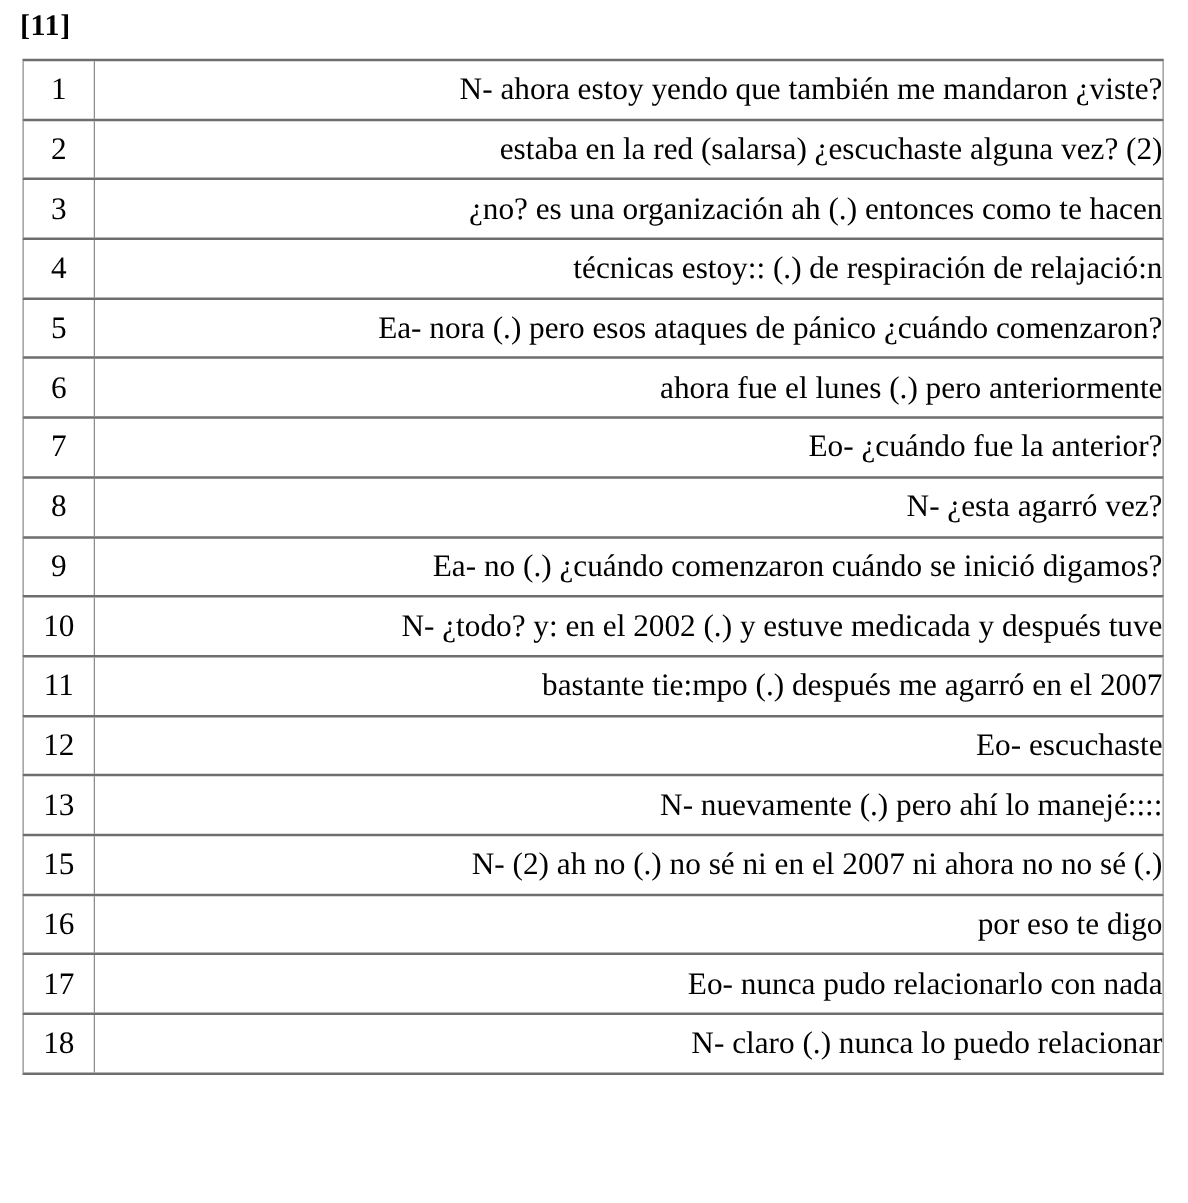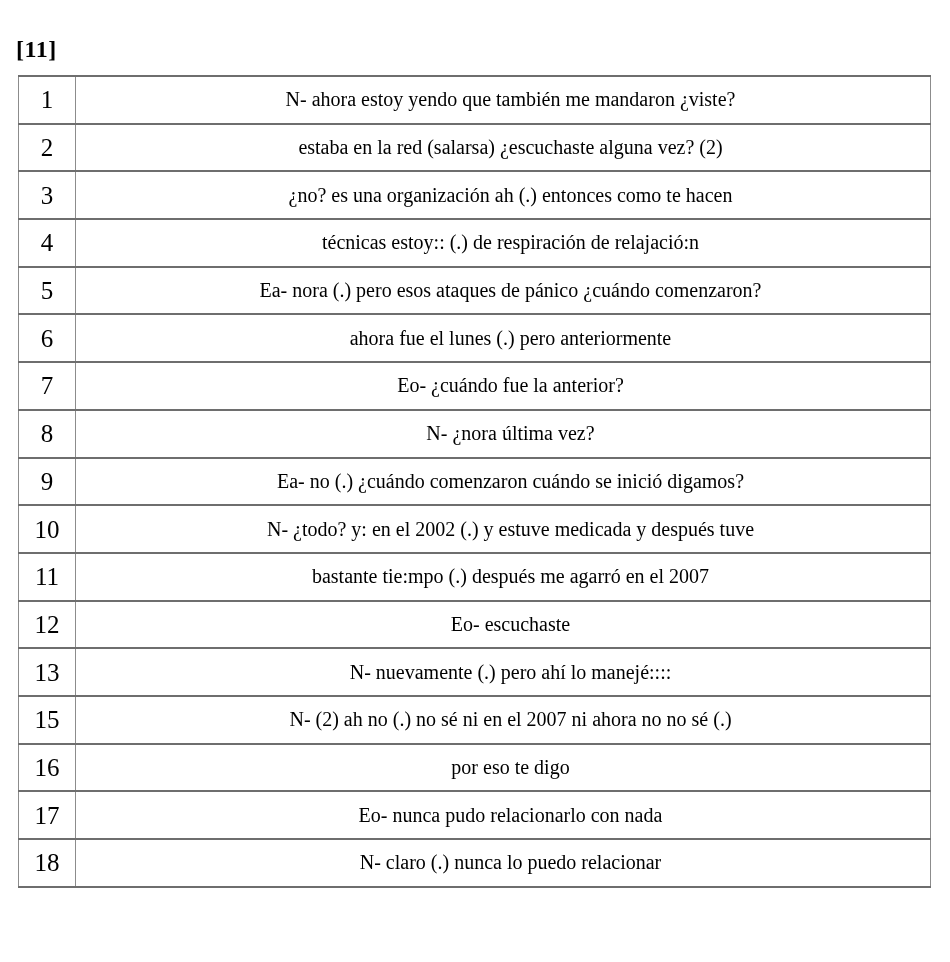--- a/index.html
+++ b/index.html
@@ -16,21 +16,20 @@
     position: relative;
     overflow: hidden;
   }
   .page {
     position: absolute;
     left: 0;
     top: 0;
     width: 950px;
     height: 742px;
     background: #ffffff;
-    margin-top: 28px;
   }
   .example-label {
     position: absolute;
     left: 16px;
     top: 6px;
     font-size: 24px;
     font-weight: bold;
     letter-spacing: 0.5px;
     line-height: 30px;
     white-space: nowrap;
@@ -62,22 +61,22 @@
     border-radius: 12px;
   }
   .cell-num {
     text-align: center;
     font-size: 25px;
     line-height: 45px;
     color: #000;
     font-family: "Liberation Serif", "DejaVu Serif", serif;
   }
   .cell-text {
-    text-align: center;
-    font-size: 20px;
+    text-align: right;
+    font-size: 25px;
     line-height: 45px;
     padding-left: 15px !important;
     white-space: nowrap;
     overflow: hidden;
     font-family: "Liberation Serif", "DejaVu Serif", serif;
   }
 </style>
 </head>
 <body>
 
@@ -116,21 +115,21 @@
         <tr>
           <td class="cell-num">6</td>
           <td class="cell-text">ahora fue el lunes (.) pero anteriormente</td>
         </tr>
         <tr>
           <td class="cell-num">7</td>
           <td class="cell-text">Eo- ¿cuándo fue la anterior?</td>
         </tr>
         <tr>
           <td class="cell-num">8</td>
-          <td class="cell-text">N- ¿nora última vez?</td>
+          <td class="cell-text">N- ¿esta agarró vez?</td>
         </tr>
         <tr>
           <td class="cell-num">9</td>
           <td class="cell-text">Ea- no (.) ¿cuándo comenzaron cuándo se inició digamos?</td>
         </tr>
         <tr>
           <td class="cell-num">10</td>
           <td class="cell-text">N- ¿todo? y: en el 2002 (.) y estuve medicada y después tuve</td>
         </tr>
         <tr>

